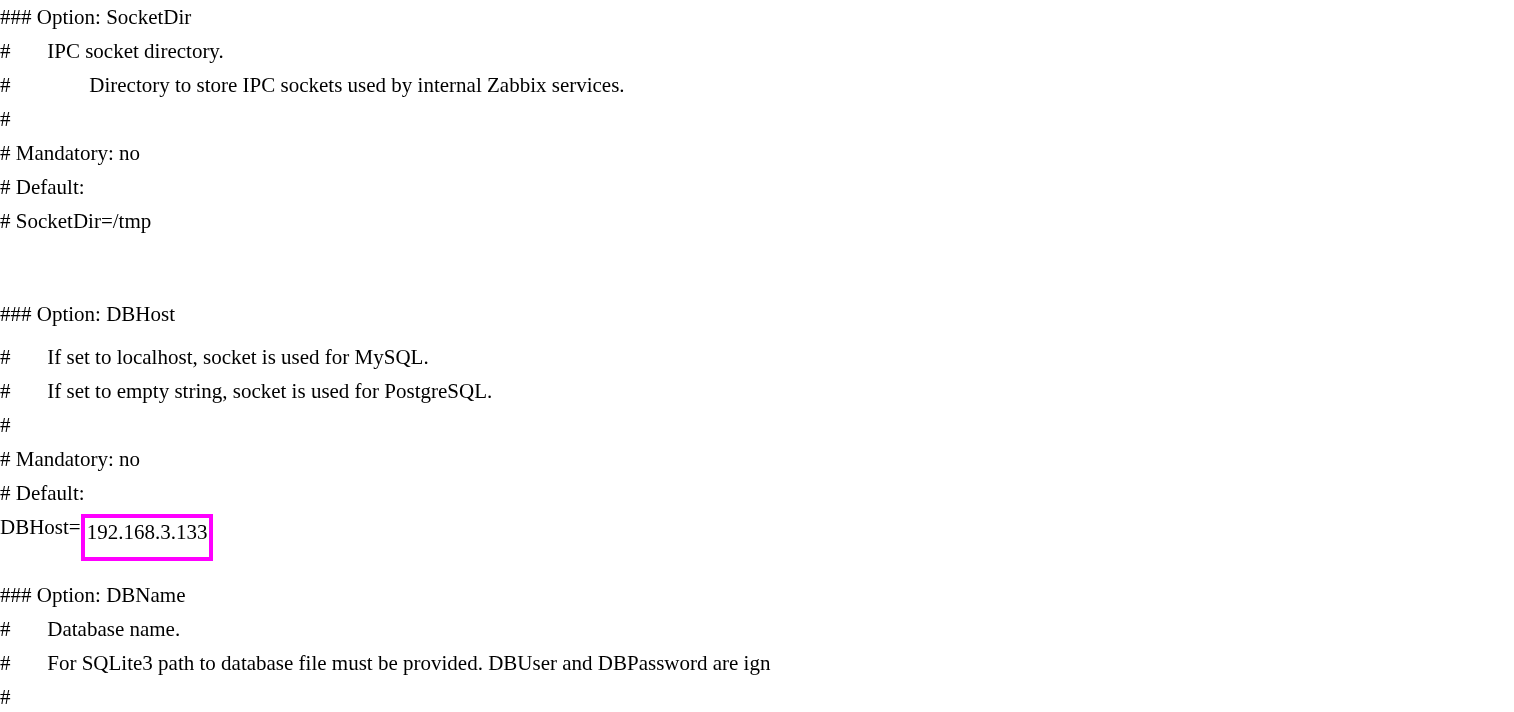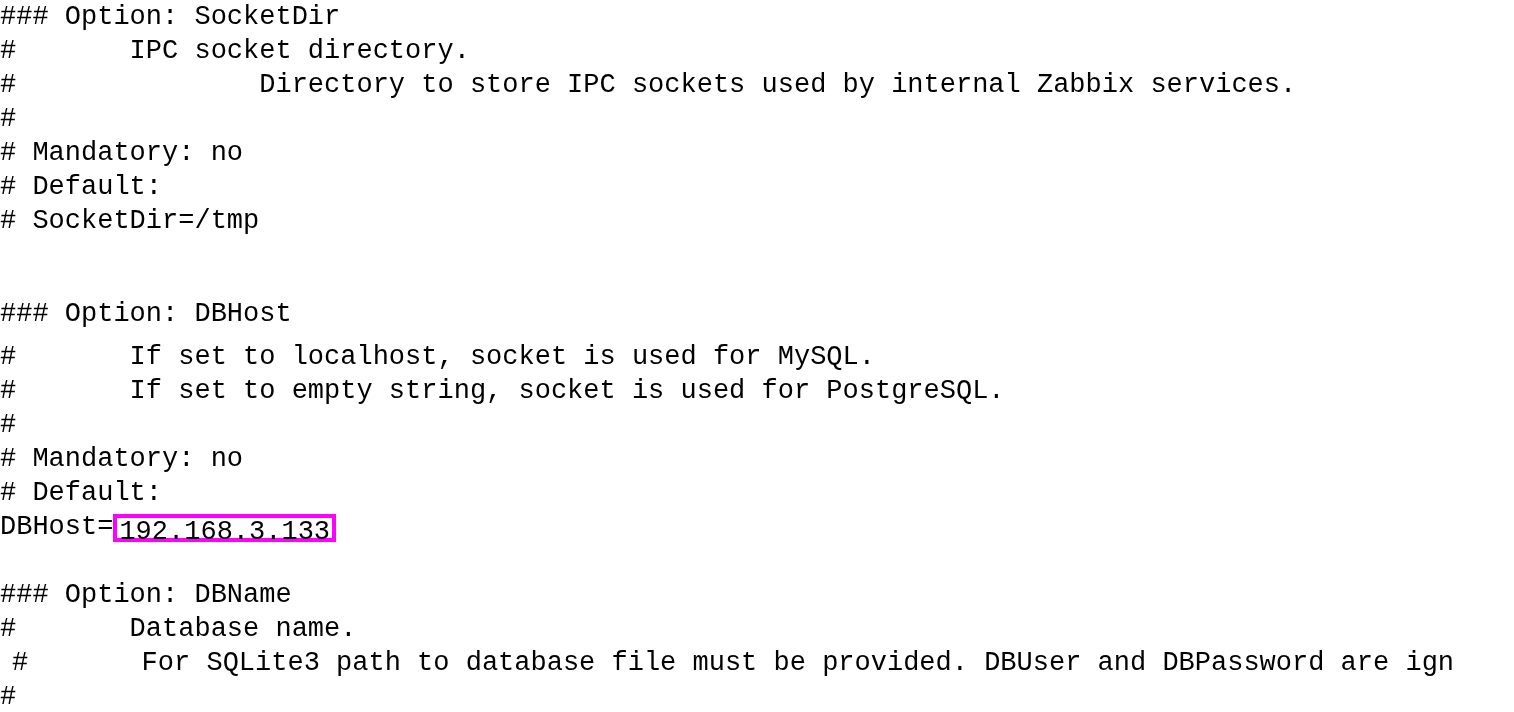--- a/index.html
+++ b/index.html
@@ -22,37 +22,37 @@
     background: #ffffff;
     overflow: hidden;
   }
 
   .conf-line {
     position: absolute;
     left: 0;
     height: 34px;
     line-height: 34px;
     white-space: pre;
-    font-family: Liberation Mono, monospace;
-    font-size: 27px;
+    font-family: Liberation Serif, serif;
+    font-size: 21px;
     letter-spacing: 0px;
     color: #000000;
     font-weight: 400;
     -webkit-font-smoothing: none;
   }
 
   
   .value-highlight {
     display: inline-block;
     box-sizing: border-box;
     border: 4px solid #ff00ff;
     padding: 0 2px;
     margin: 0;
     line-height: 28px;
-    height: 28px;
+    height: 47px;
     vertical-align: -5px;
     position: relative;
     top: 0px;
   }
 </style>
 </head>
 <body>
 
 <div id="config-view">
 
@@ -71,16 +71,16 @@
   <div class="conf-line" style="top:408px;">#</div>
   <div class="conf-line" style="top:442px;"># Mandatory: no</div>
   <div class="conf-line" style="top:476px;"># Default:</div>
 
   <div class="conf-line" style="top:510px;"><span>DBHost=</span><span class="value-highlight">192.168.3.133</span></div>
 
   <div class="conf-line" style="top:544px;"></div>
 
   <div class="conf-line" style="top:578px;">### Option: DBName</div>
   <div class="conf-line" style="top:612px;">#       Database name.</div>
-  <div class="conf-line" style="top:646px;padding-left:12px;">#       For SQLite3 path to database file must be provided. DBUser and DBPassword are ign</div>
+  <div class="conf-line" style="top:646px;">#       For SQLite3 path to database file must be provided. DBUser and DBPassword are ign</div>
   <div class="conf-line" style="top:680px;">#</div>
 
 </div>
 
 </body></html>

